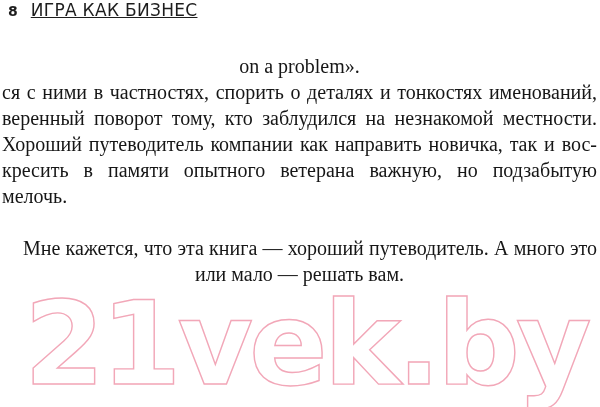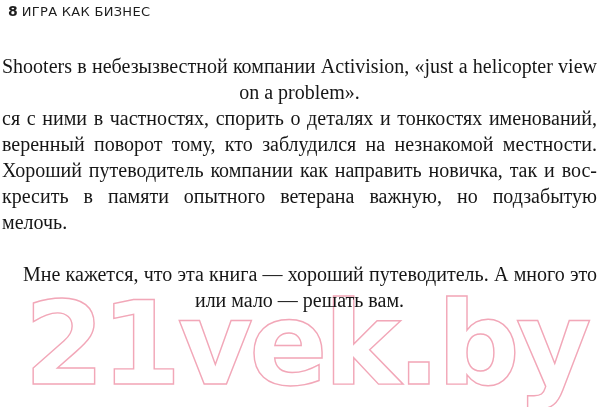--- a/index.html
+++ b/index.html
@@ -28,24 +28,25 @@
     font-family: "DejaVu Sans", "Liberation Sans", sans-serif;
     color: #1d1d1d;
     line-height: 15px;
     white-space: nowrap;
   }
   .runhead .pn {
     font-size: 14px;
     font-weight: 700;
   }
   .runhead .rt {
-    font-size: 13px;
+    font-size: 17px;
     font-weight: 400;
     letter-spacing: 0.3px;
-    margin-left: 4px;
+    margin-left: 13px;
+    text-decoration: underline;
   }
   
   .text {
     position: absolute;
     left: 2px; right: 3px; top: 53px;
     z-index: 1;
     font-size: 20px;
     line-height: 26px;
   }
   .ln { text-align: center; }
@@ -70,21 +71,20 @@
 
   <svg class="watermark" viewBox="0 0 600 407" xmlns="http://www.w3.org/2000/svg" aria-hidden="true">
     <text x="24" y="384" font-family="DejaVu Sans, sans-serif" font-weight="bold" font-size="116" letter-spacing="-4" fill="none" stroke-width="1.4" stroke="#f2a7b8">21vek.by</text>
   </svg>
 
   <header class="runhead">
     <span class="pn">8</span><span class="rt">ИГРА КАК БИЗНЕС</span>
   </header>
 
   <main class="text">
-    <div class="ln j">Shooters в небезызвестной компании Activision, «just a helicopter view</div>
     <div class="ln">on a problem».</div>
     <div class="ln j">ся с ними в частностях, спорить о деталях и тонкостях именований,</div>
     <div class="ln j">веренный поворот тому, кто заблудился на незнакомой местности.</div>
     <div class="ln j">Хороший путеводитель компании как направить новичка, так и вос-</div>
     <div class="ln j">кресить в памяти опытного ветерана важную, но подзабытую мелочь.</div>
     <div class="ln j ind gap">Мне кажется, что эта книга — хороший путеводитель. А много это</div>
     <div class="ln">или мало — решать вам.</div>
 
   </main>
 

